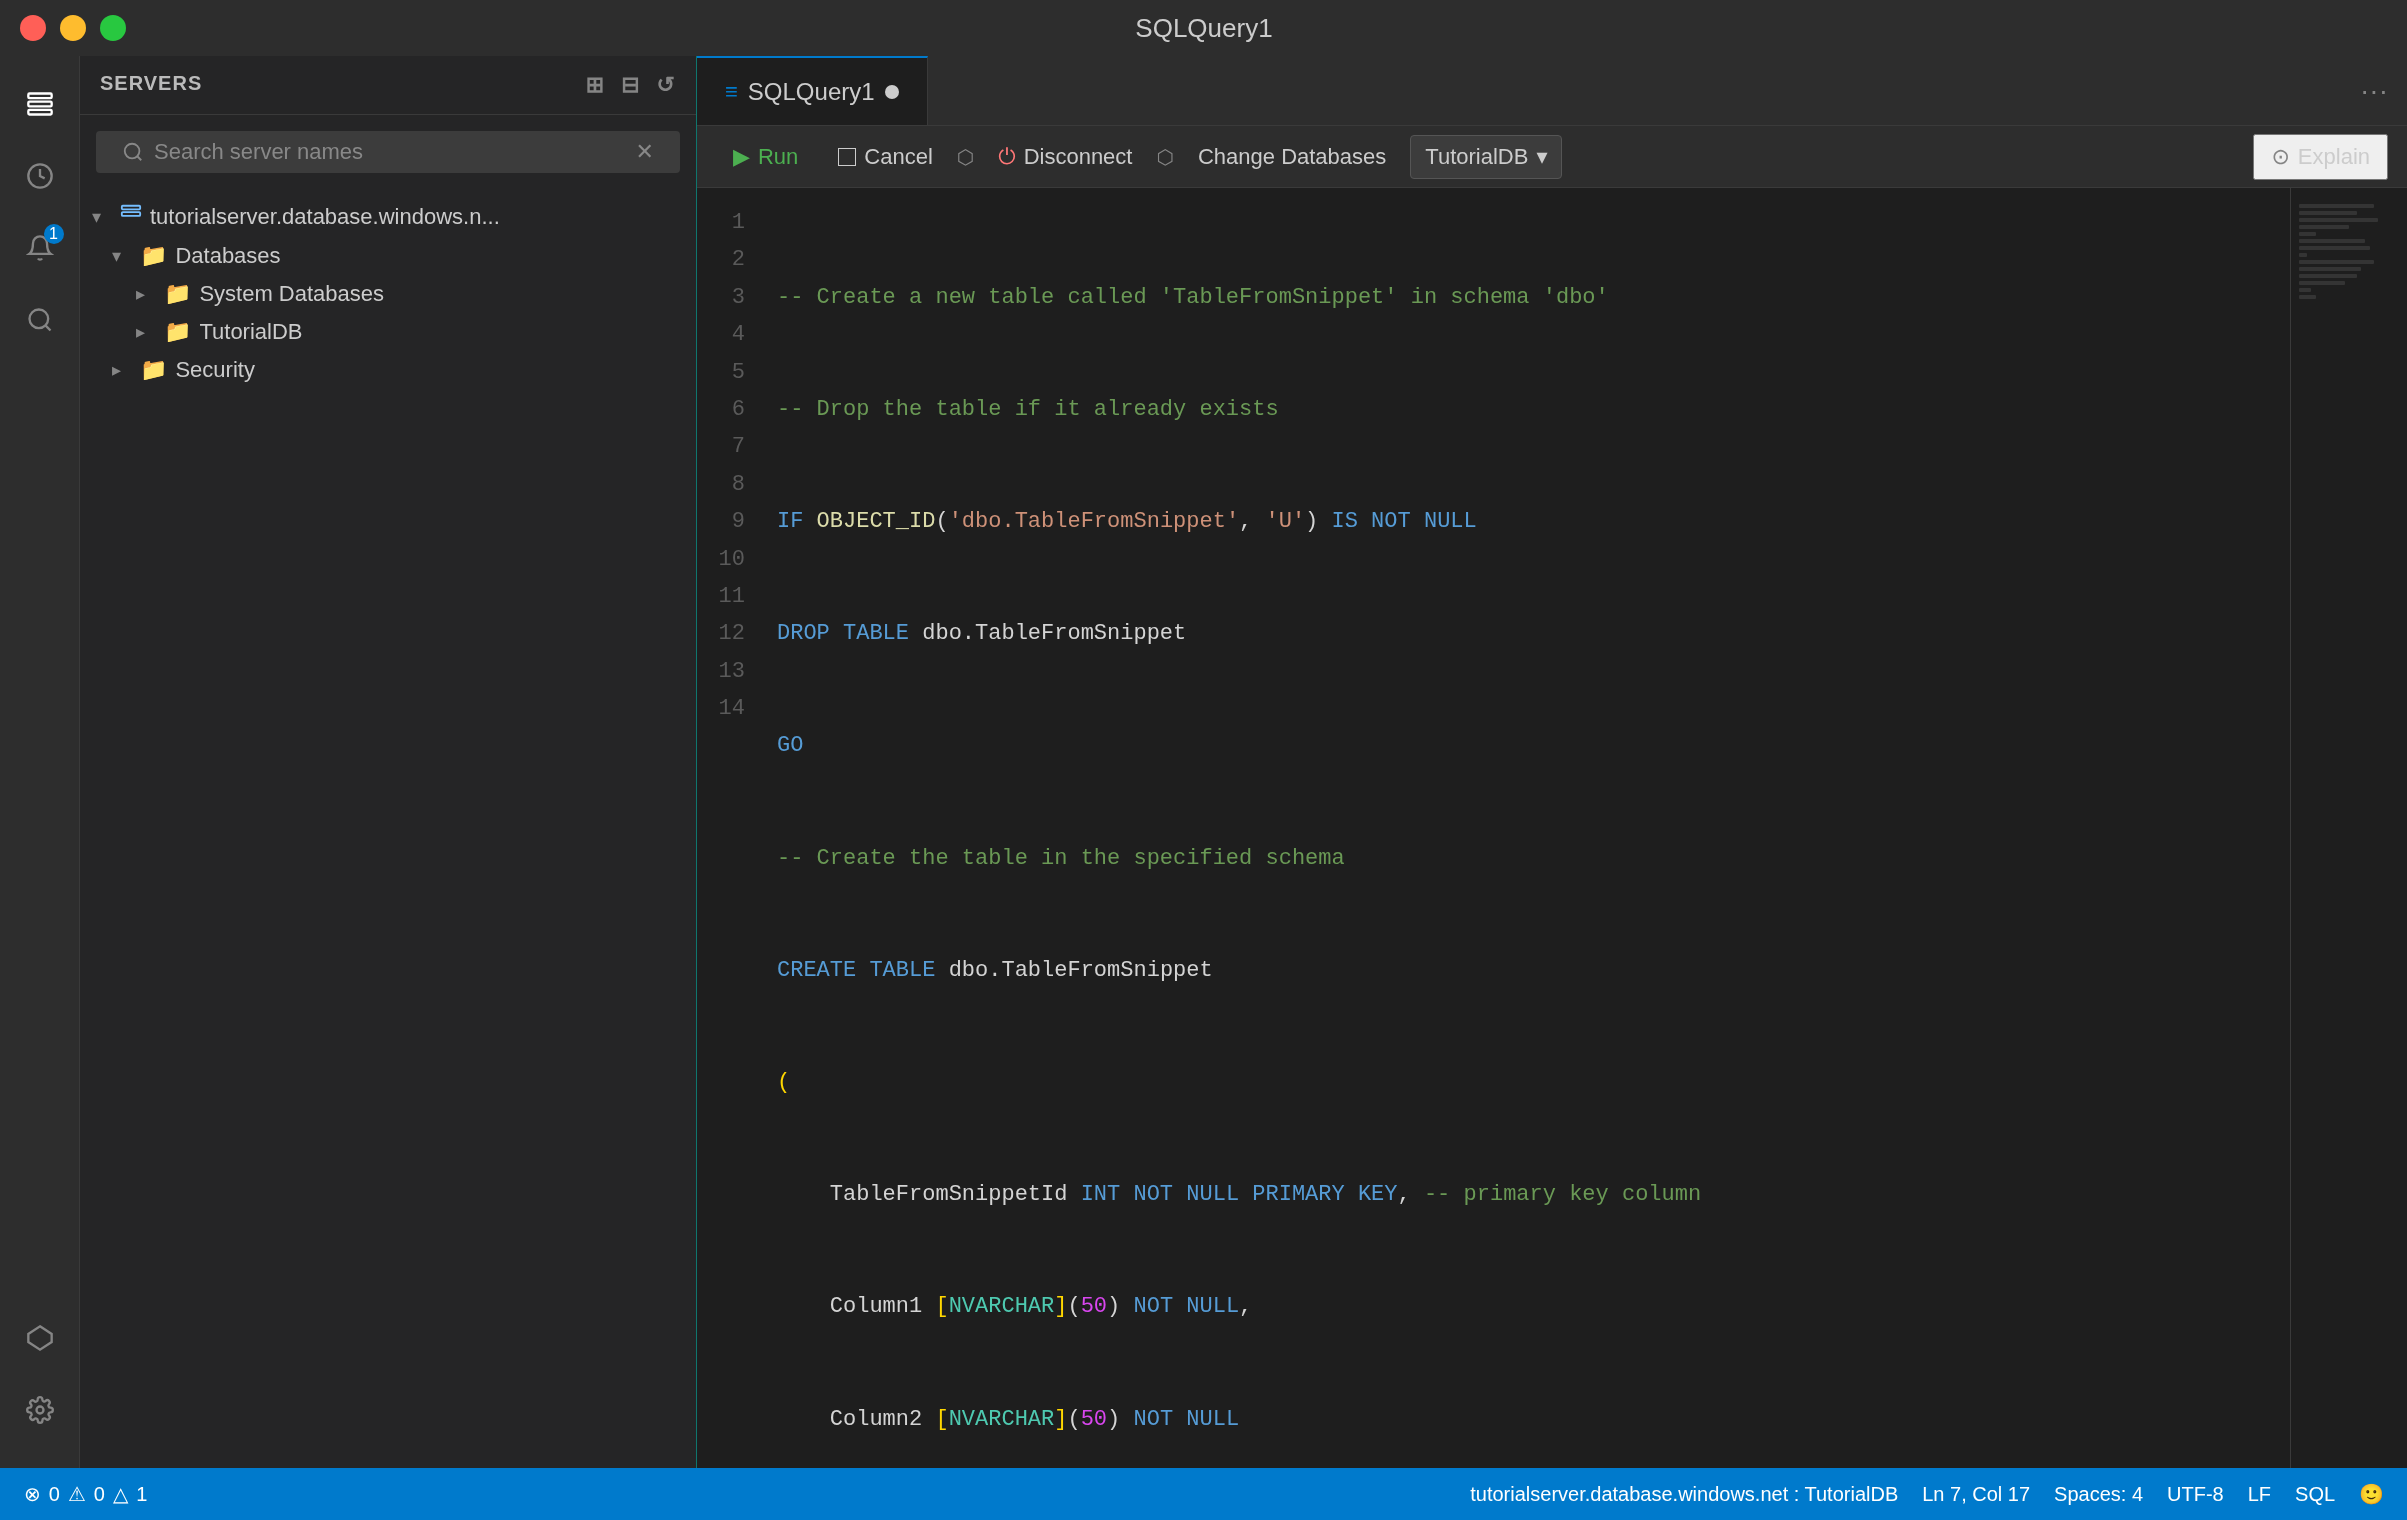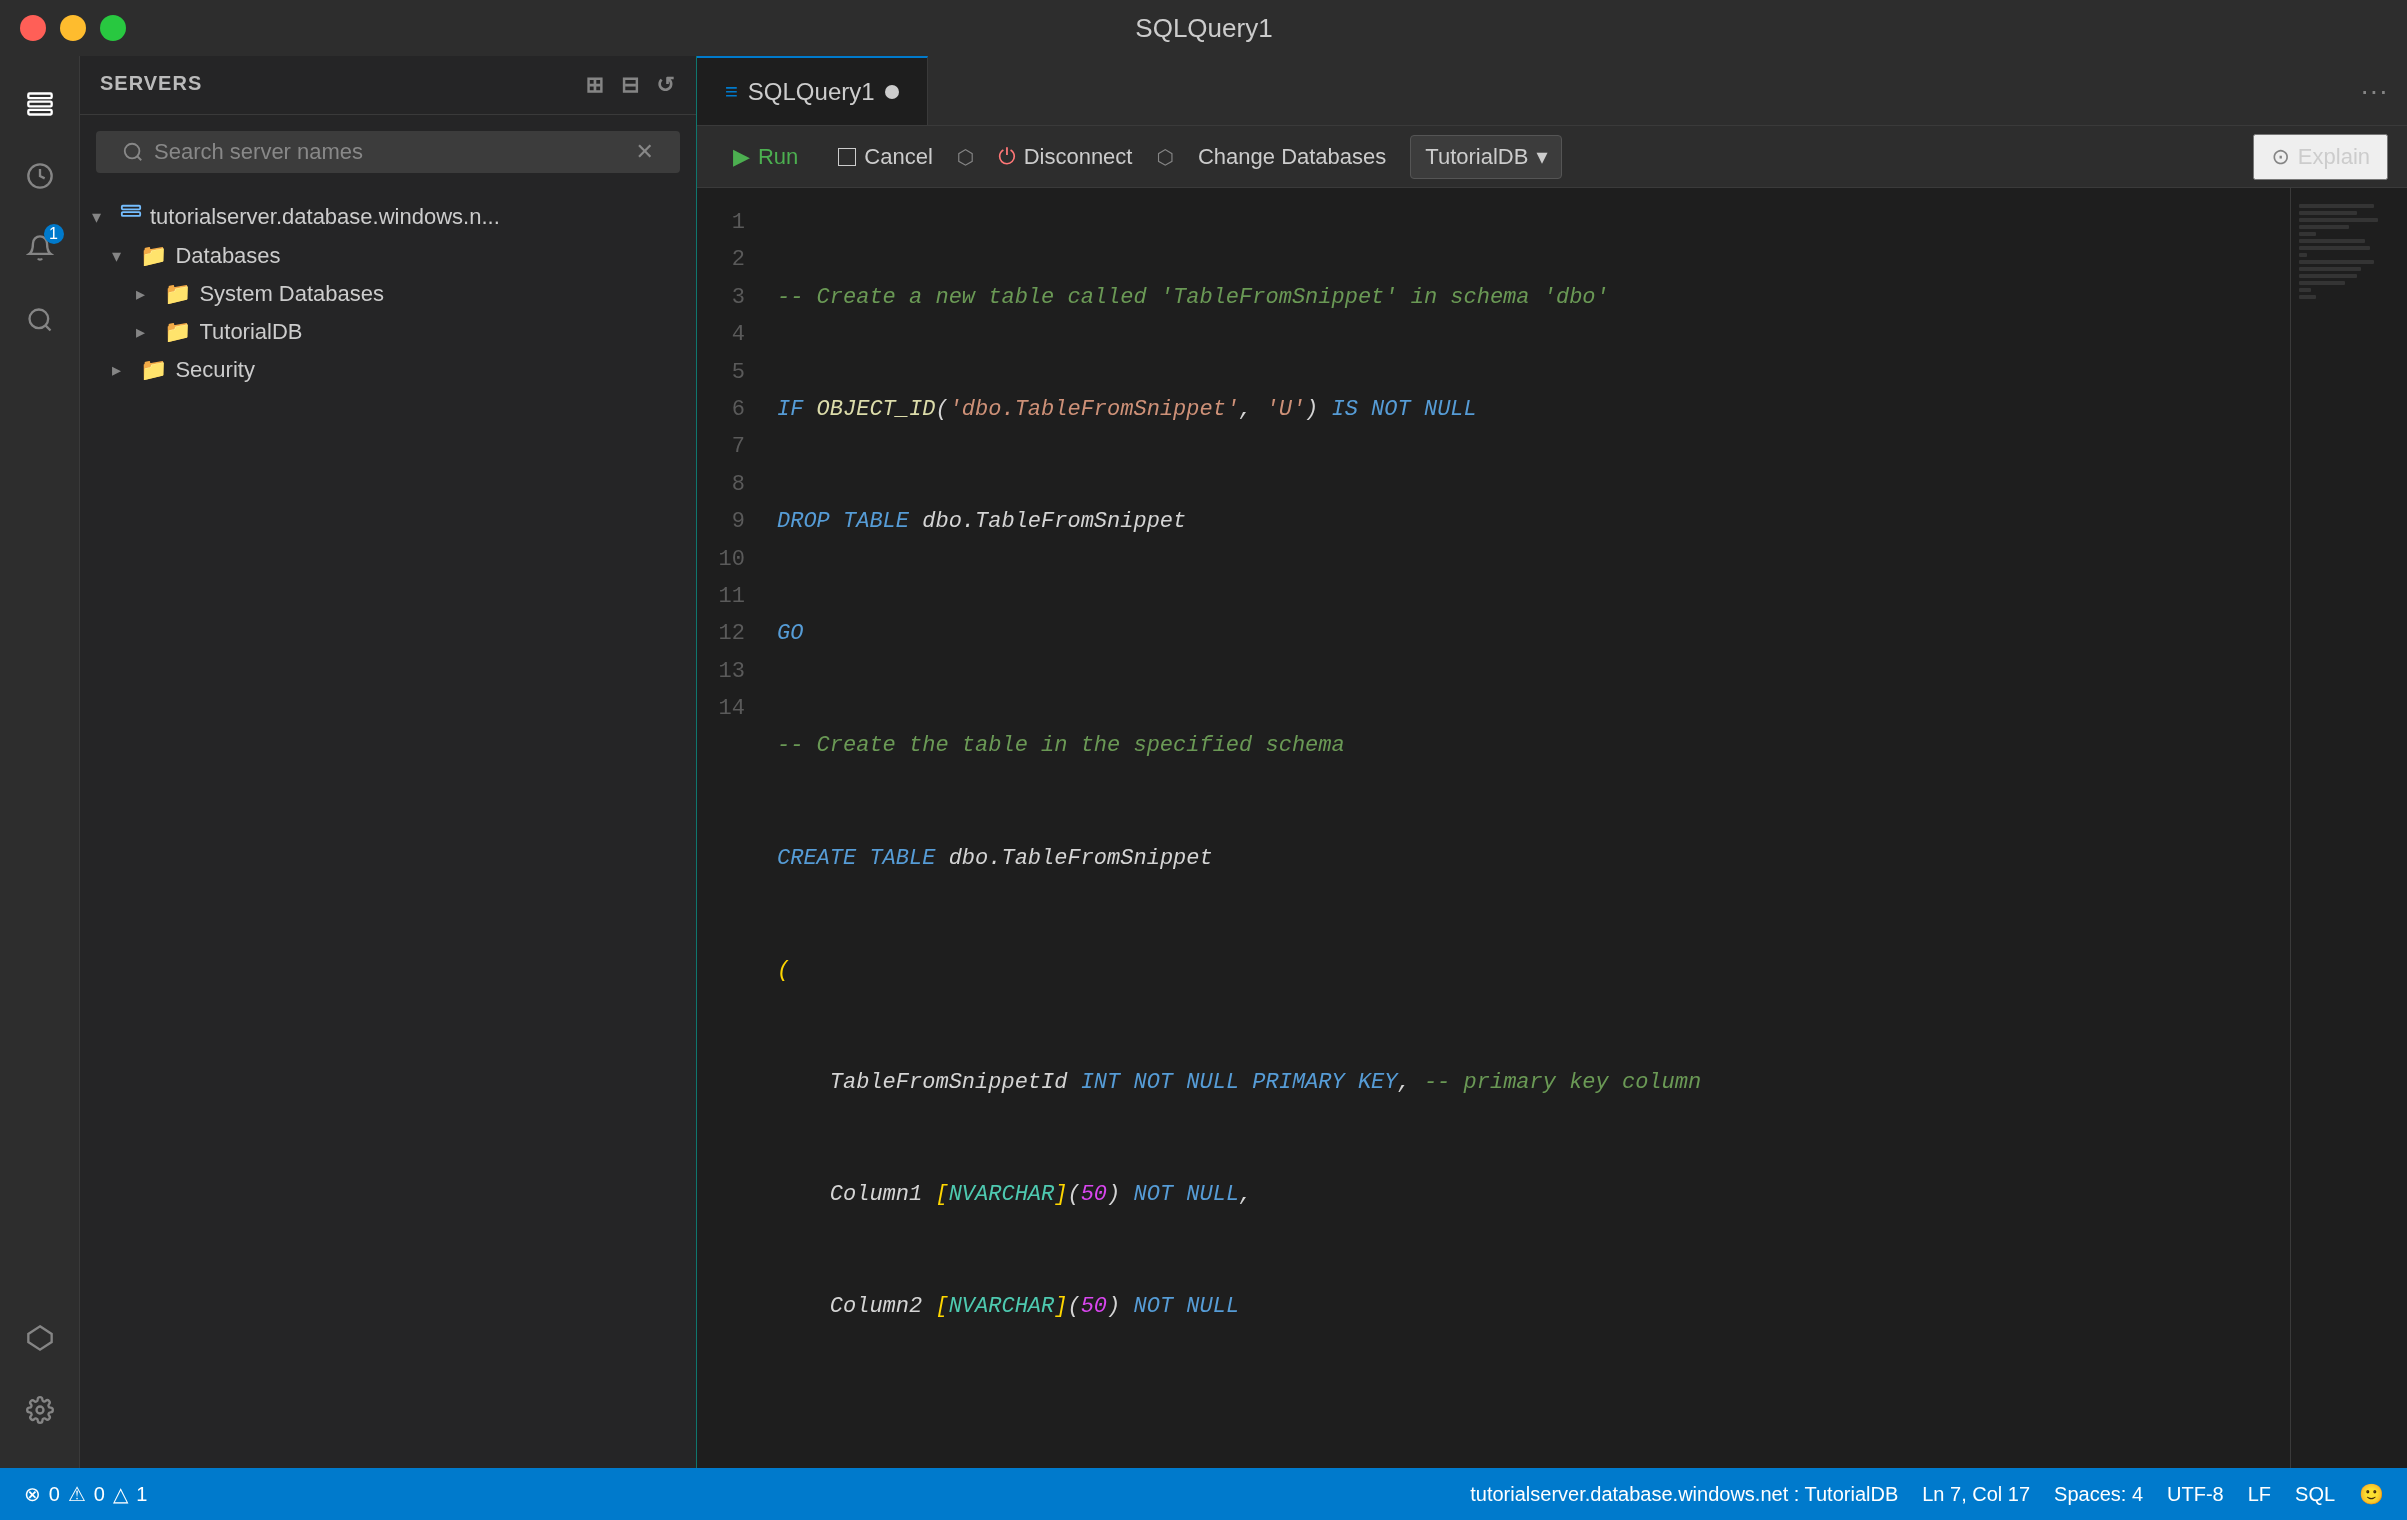--- a/index.html
+++ b/index.html
@@ -273,21 +273,20 @@
       color: #5a5a5a;
       user-select: none;
       line-height: 1.7;
     }
     .line-numbers div { line-height: 1.7; }
     .code-content {
       flex: 1;
       padding: 16px 20px;
       overflow: auto;
       white-space: pre;
-      font-style: italic;
     }
     .code-line {
       line-height: 1.7;
       display: block;
     }
     .c-comment { color: #6a9955; }
     .c-keyword { color: #569cd6; }
     .c-function { color: #dcdcaa; }
     .c-string { color: #ce9178; }
     .c-number { color: #d946ef; }
@@ -502,20 +501,21 @@
           <div>8</div>
           <div>9</div>
           <div>10</div>
         <div>11</div>
           <div>12</div>
           <div>13</div>
           <div>14</div>
       </div>
       <div class="code-content">
         <span class="code-line"><span class="c-comment">-- Create a new table called 'TableFromSnippet' in schema 'dbo'</span></span>
+        <span class="code-line"><span class="c-comment">-- Drop the table if it already exists</span></span>
         <span class="code-line"><span class="c-keyword">IF</span><span class="c-plain"> </span><span class="c-function">OBJECT_ID</span><span class="c-plain">(</span><span class="c-string">'dbo.TableFromSnippet'</span><span class="c-plain">, </span><span class="c-string">'U'</span><span class="c-plain">) </span><span class="c-keyword">IS NOT NULL</span></span>
         <span class="code-line"><span class="c-keyword">DROP TABLE</span><span class="c-plain"> dbo.TableFromSnippet</span></span>
         <span class="code-line"><span class="c-keyword">GO</span></span>
         <span class="code-line"><span class="c-comment">-- Create the table in the specified schema</span></span>
         <span class="code-line"><span class="c-keyword">CREATE TABLE</span><span class="c-plain"> dbo</span><span class="c-plain">.</span><span class="c-plain">TableFromSnippet</span></span>
         <span class="code-line"><span class="c-bracket">(</span></span>
         <span class="code-line"><span class="c-plain">    TableFromSnippetId </span><span class="c-keyword">INT NOT NULL PRIMARY KEY</span><span class="c-plain">, </span><span class="c-comment">-- primary key column</span></span>
         <span class="code-line"><span class="c-plain">    Column1 </span><span class="c-bracket">[</span><span class="c-type">NVARCHAR</span><span class="c-bracket">]</span><span class="c-plain">(</span><span class="c-number">50</span><span class="c-plain">) </span><span class="c-keyword">NOT NULL</span><span class="c-plain">,</span></span>
         <span class="code-line"><span class="c-plain">    Column2 </span><span class="c-bracket">[</span><span class="c-type">NVARCHAR</span><span class="c-bracket">]</span><span class="c-plain">(</span><span class="c-number">50</span><span class="c-plain">) </span><span class="c-keyword">NOT NULL</span></span>
         

